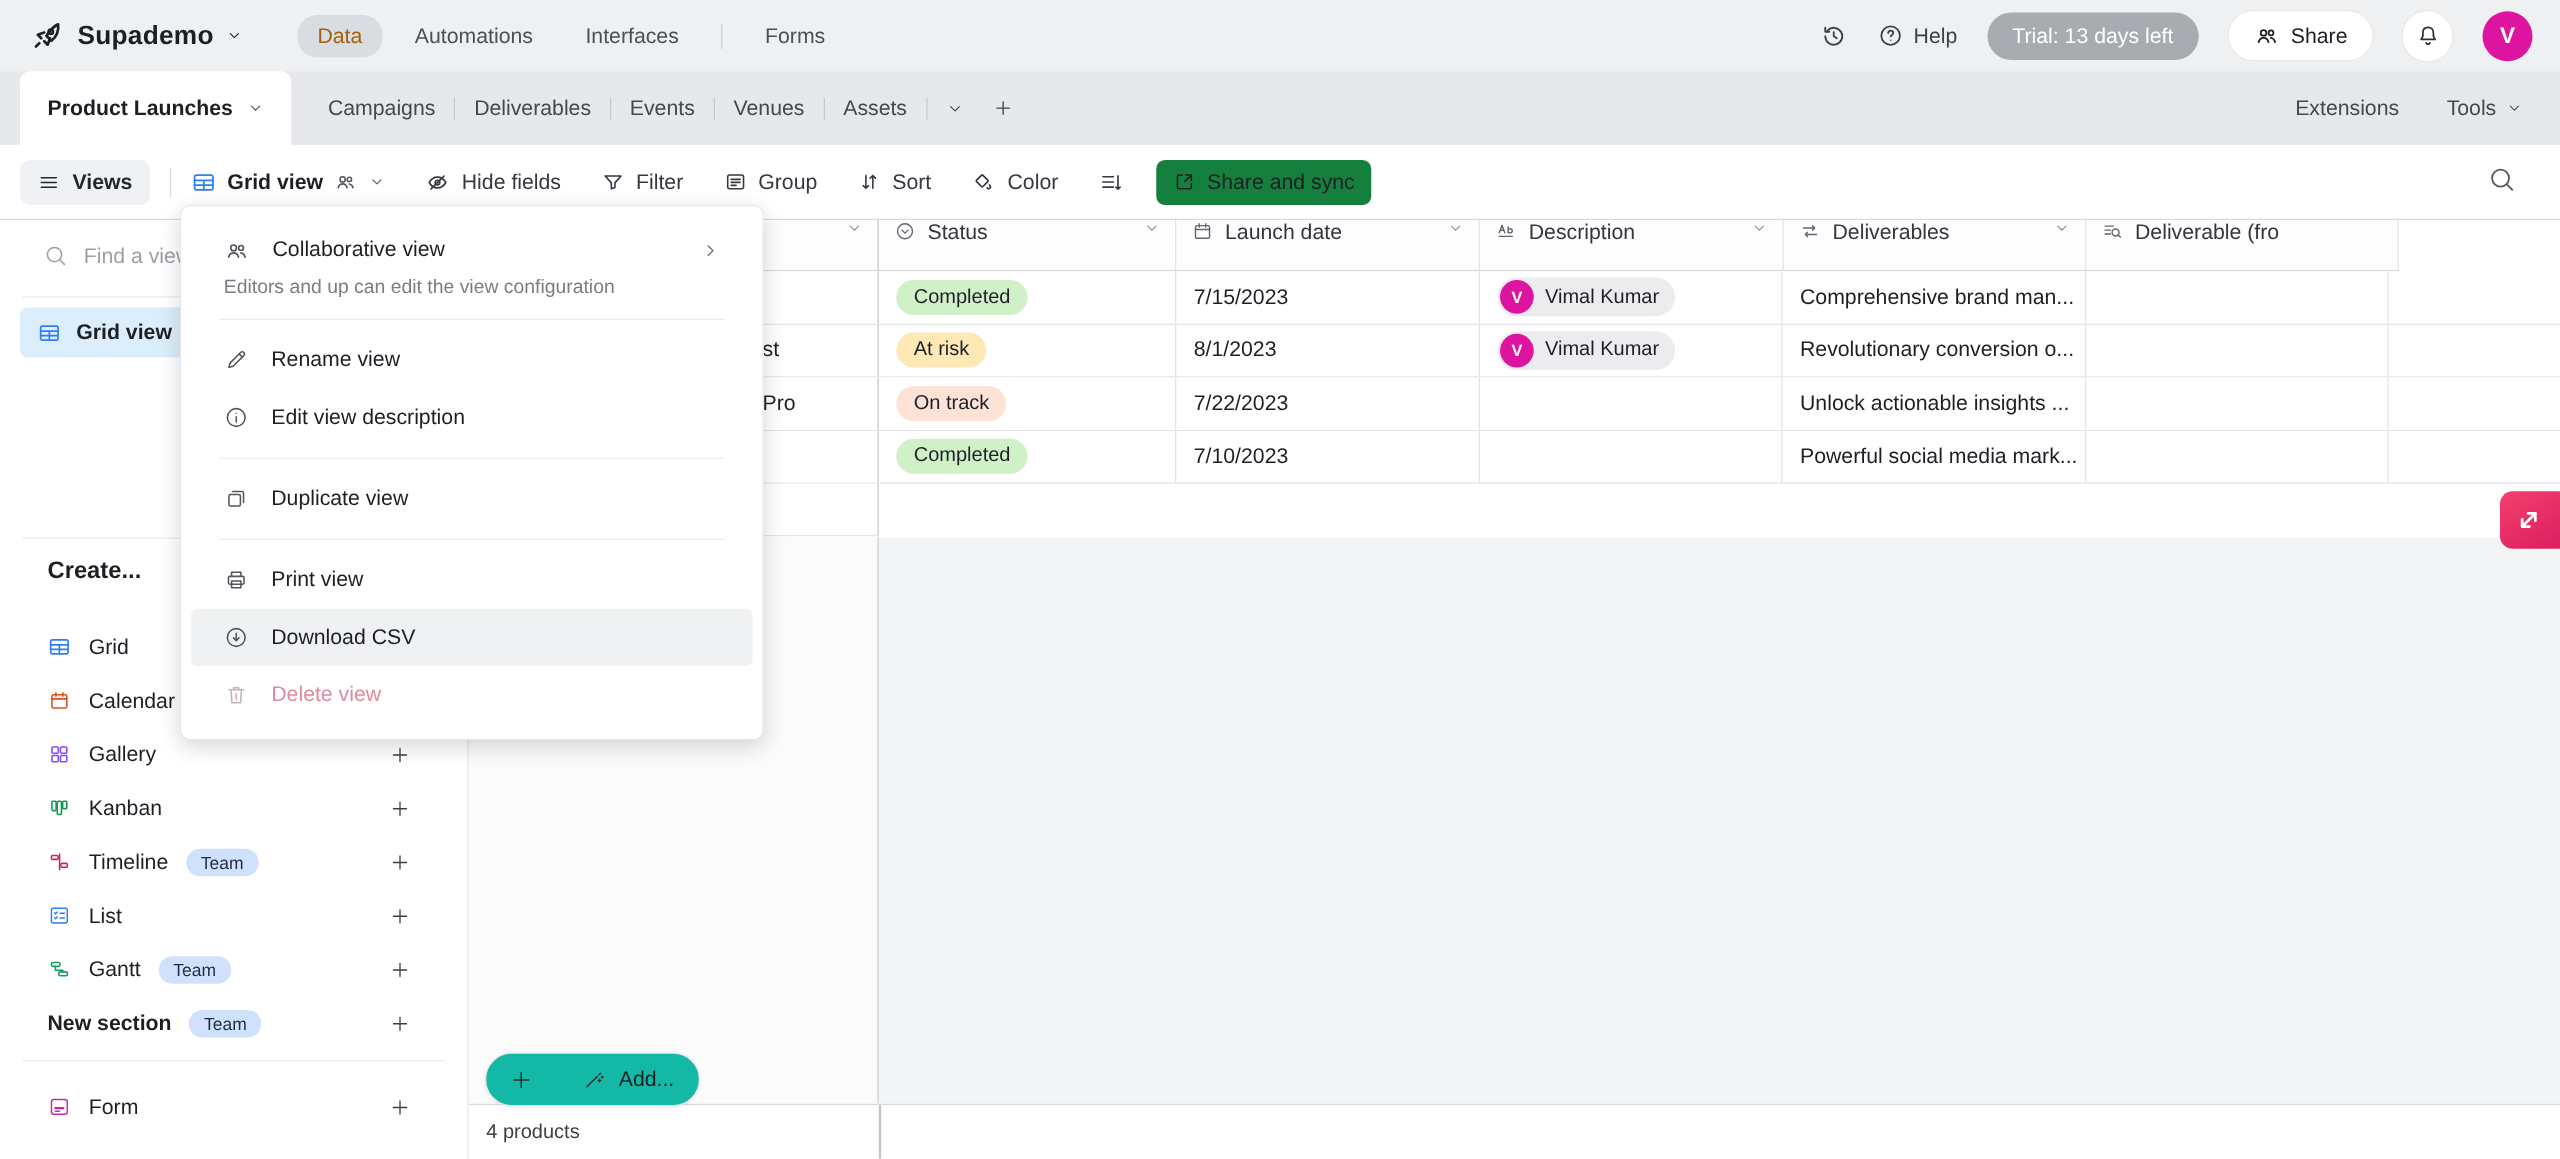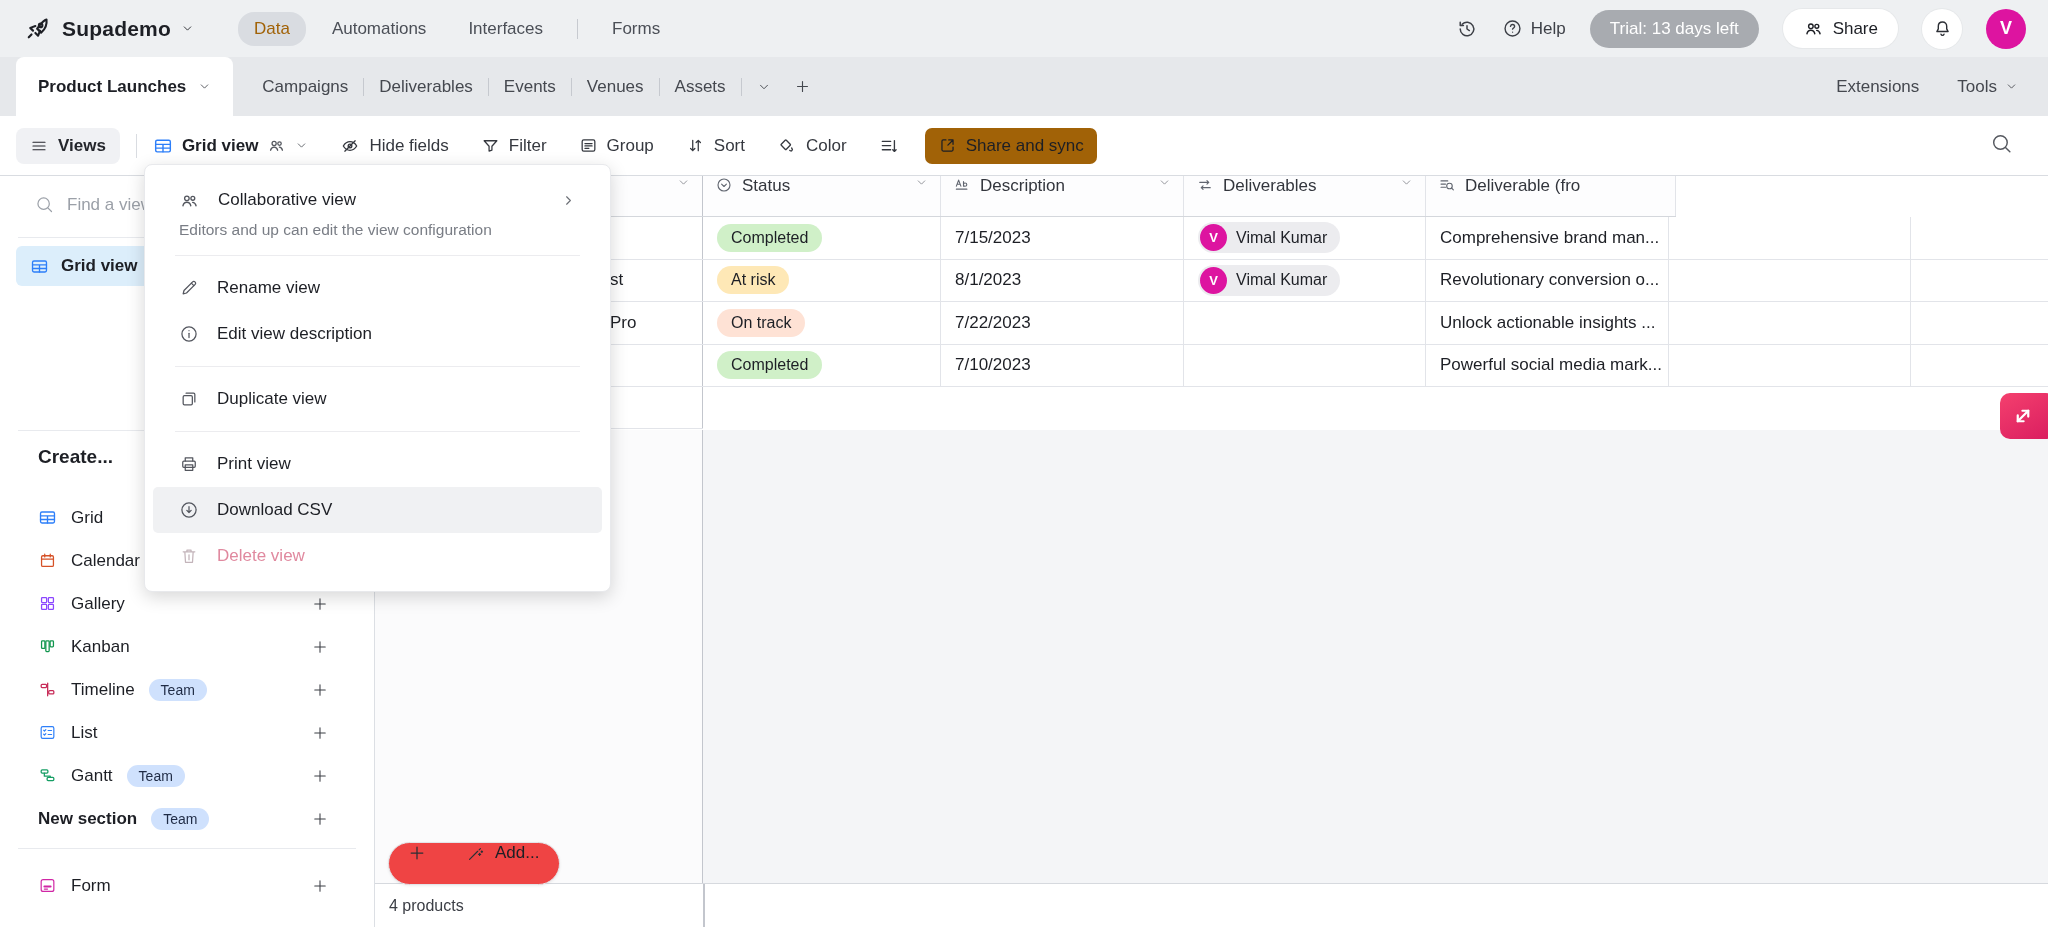--- a/index.html
+++ b/index.html
@@ -32,21 +32,21 @@
   .tabbar-right { margin-left:auto; display:flex; align-items:center; gap:38px; padding-right:30px; }
   .tools-wrap { display:flex; align-items:center; gap:8px; }
 
   
   .toolbar { position:absolute; left:0; top:116px; width:2048px; height:60px; background:#fff; border-bottom:1px solid #d9dce1; display:flex; align-items:center; padding:0 16px; font-size:17px; color:#35383f; }
   .views-btn { display:flex; align-items:center; gap:10px; background:#f0f1f4; border-radius:8px; padding:8px 14px; font-weight:bold; color:#24262c; }
   .tool-sep { width:1px; height:24px; background:#d9dce1; margin:0 16px; }
   .viewswitch { display:flex; align-items:center; gap:9px; margin-right:32px; }
   .viewswitch .vname { font-weight:bold; color:#1d1f25; }
   .tool-btn { display:flex; align-items:center; gap:9px; margin-right:32px; color:#35383f; }
-  .sharesync { display:flex; align-items:center; gap:9px; background:#a16207; border-radius:7px; padding:8px 13px; color:#1d1f25;justify-content:space-between; }
+  .sharesync { display:flex; align-items:center; gap:9px; background:#15803d; border-radius:7px; padding:8px 13px; color:#1d1f25;justify-content:space-between; }
   .toolbar-search { position:absolute; right:34px; top:15px; color:#55585f; }
 
   
   .sidebar { position:absolute; left:0; top:176px; width:375px; height:751px; background:#fff; border-right:1px solid #dcdfe4; }
   .side-search { position:absolute; left:34px; top:18px; display:flex; align-items:center; gap:12px; color:#9ba0a8; font-size:17px; }
   .side-div { position:absolute; left:18px; right:18px; height:1px; background:#e8eaee; }
   .side-active { position:absolute; left:16px; right:16px; top:70px; height:40px; background:#dceefb; border-radius:6px; display:flex; align-items:center; gap:12px; padding:0 14px; font-weight:bold; font-size:17px; }
   .create-head { position:absolute; left:38px; top:270px; font-size:19px; font-weight:bold; }
   .side-list { position:absolute; left:0; right:0; top:320px; }
   .side-item { height:43px; display:flex; align-items:center; gap:14px; padding:0 45px 0 38px; font-size:17px; }
@@ -74,21 +74,21 @@
   .owner-pill { display:inline-flex; align-items:center; gap:9px; background:#ececef; border-radius:999px; padding:2px 13px 2px 2px; font-size:16px; }
   .owner-avatar { width:27px; height:27px; border-radius:50%; background:#dd14a0; color:#fff; font-size:13px; font-weight:bold; display:flex; align-items:center; justify-content:center; }
   .addstrip { top:211px; height:42px; background:#fff; border-bottom:1px solid #e2e4e9; }
   .addstrip .seg0 { width:328px; height:100%; border-right:1.5px solid #c3c6cd; }
   .grayfill { position:absolute; top:253.5px; left:0; width:1673px; height:453.5px; display:flex; }
   .grayfill .gleft { width:328px; background:#fbfbfc; border-right:1.5px solid #c3c6cd; }
   .grayfill .gright { flex:1; background:#f4f5f7; }
   .bottombar { position:absolute; left:0; top:707px; width:1673px; height:44px; background:#fff; border-top:1px solid #d6d9de; display:flex; align-items:center; }
   .bottombar .summary { margin-left:14px; font-size:16px; color:#3b3e45; }
   .bottombar .bline { position:absolute; left:328px; top:0; bottom:0; width:1.5px; background:#c3c6cd; }
-  .addpill { position:absolute; left:13px; top:666px; height:43px; display:flex; align-items:flex-start; background:#ef4444; border:1px solid #e3e5e9; border-radius:22px; box-shadow:0 1px 3px rgba(0,0,0,.07); z-index:5; overflow:hidden; }
+  .addpill { position:absolute; left:13px; top:666px; height:43px; display:flex; align-items:center; background:#14b8a6; border:1px solid #e3e5e9; border-radius:22px; box-shadow:0 1px 3px rgba(0,0,0,.07); z-index:5; overflow:hidden; }
   .addpill .ap-plus { width:56px; display:flex; align-items:center; justify-content:center; color:#2c2f35; }
   .addpill .ap-sep { width:1px; background:#e3e5e9; }
   .addpill .ap-add { display:flex; align-items:center; gap:10px; padding:0 20px; font-size:17px; color:#1d1f25; }
 
   
   .menu { position:absolute; left:144px; top:164px; width:467px; background:#fff; border:1px solid #e8e9ec; border-radius:8px; box-shadow:0 5px 18px rgba(0,0,0,.16); z-index:50; padding:14px 0 12px; }
   .mi { margin:0 8px; padding:0 26px; height:46px; display:flex; align-items:center; gap:18px; font-size:17px; border-radius:5px; color:#1d1f25; }
   .mi .micon { color:#53565e; display:flex; }
   .mi.collab { height:42px; }
   .mi .chev-r { margin-left:auto; color:#6b6e75; }
@@ -487,20 +487,34 @@
               <path d="M8.8 10.8 12 14l3.2-3.2"></path>
           </svg>
         </span>
         <span>Status</span>
         <span class="hchev">
           <svg class="ic" width="13" height="13" viewBox="0 0 24 24">
               <path d="M6 9l6 6 6-6"></path>
             </svg>
         </span>
       </div>
+      <div class="th c2">
+        <span class="hicon">
+          <svg class="ic" width="18" height="18" viewBox="0 0 24 24" style="stroke-width:1.5">
+            <rect x="4.5" y="6" width="15" height="13.5" rx="1.6"></rect>
+              <path d="M4.5 10.2h15M8.5 4v3.5M15.5 4v3.5"></path>
+          </svg>
+        </span>
+        <span>Launch date</span>
+        <span class="hchev">
+          <svg class="ic" width="13" height="13" viewBox="0 0 24 24">
+              <path d="M6 9l6 6 6-6"></path>
+            </svg>
+        </span>
+      </div>
       <div class="th c4">
         <span class="hicon">
           <svg class="ic" width="18" height="18" viewBox="0 0 24 24" style="stroke-width:1.5">
             <path d="M4.5 13.5 7.5 5.5l3 8M5.5 11h4"></path>
             <path d="M14 13.5V7.5M14 10.7c.4-.8 1.2-1.3 2-1.3 1.4 0 2.4 1 2.4 2.1s-1 2.1-2.4 2.1c-.8 0-1.6-.4-2-1.2"></path>
             <path d="M4.5 17.5h14"></path>
           </svg>
         </span>
         <span>Description</span>
         <span class="hchev">

